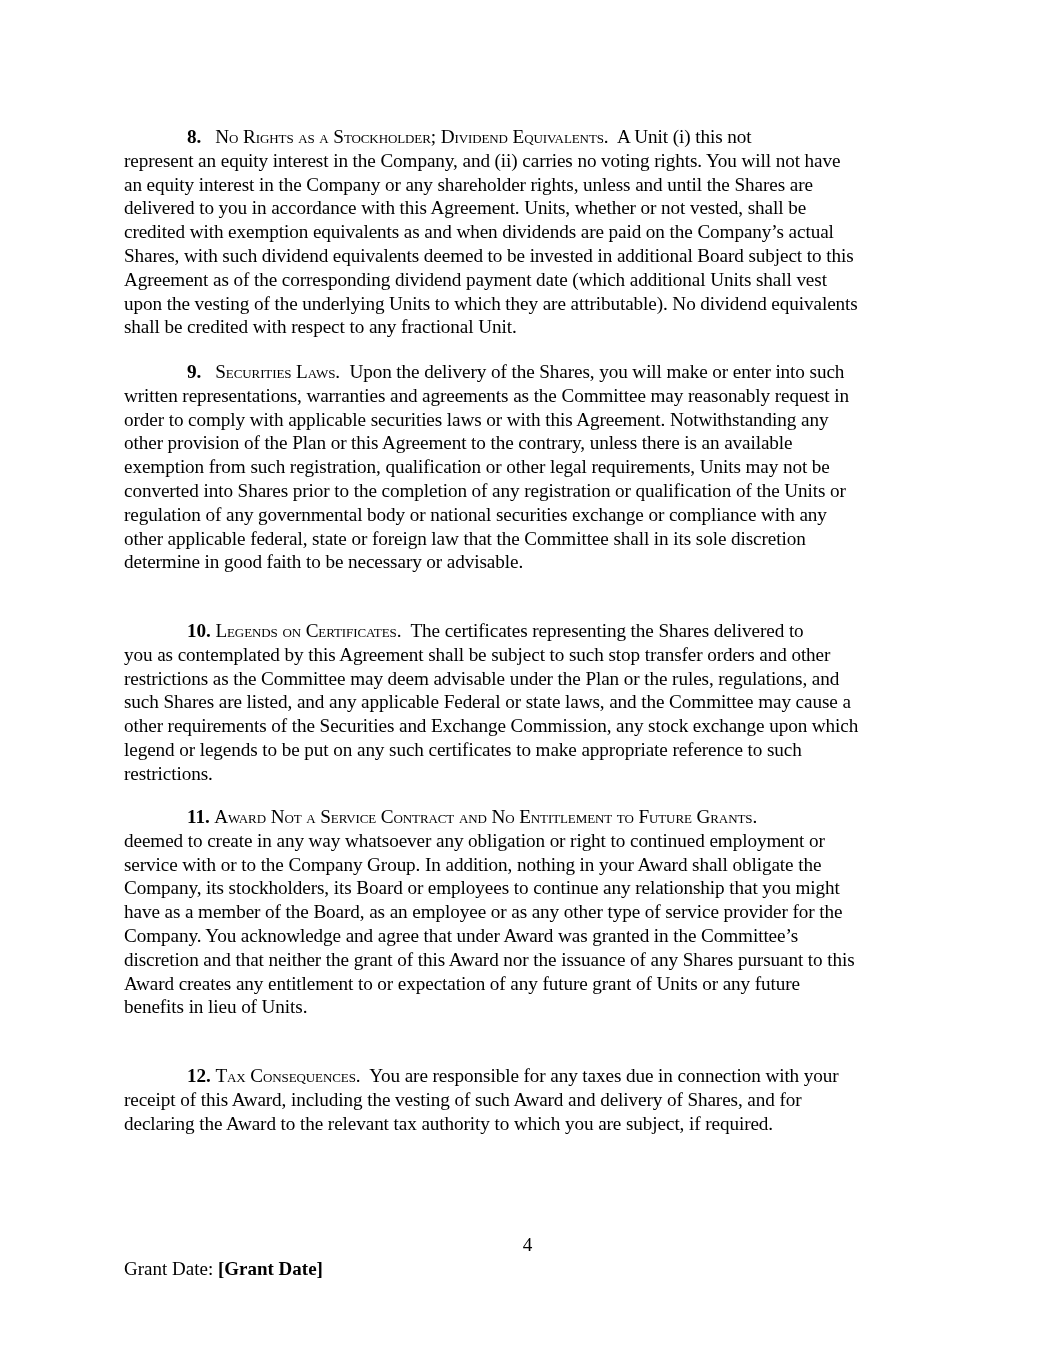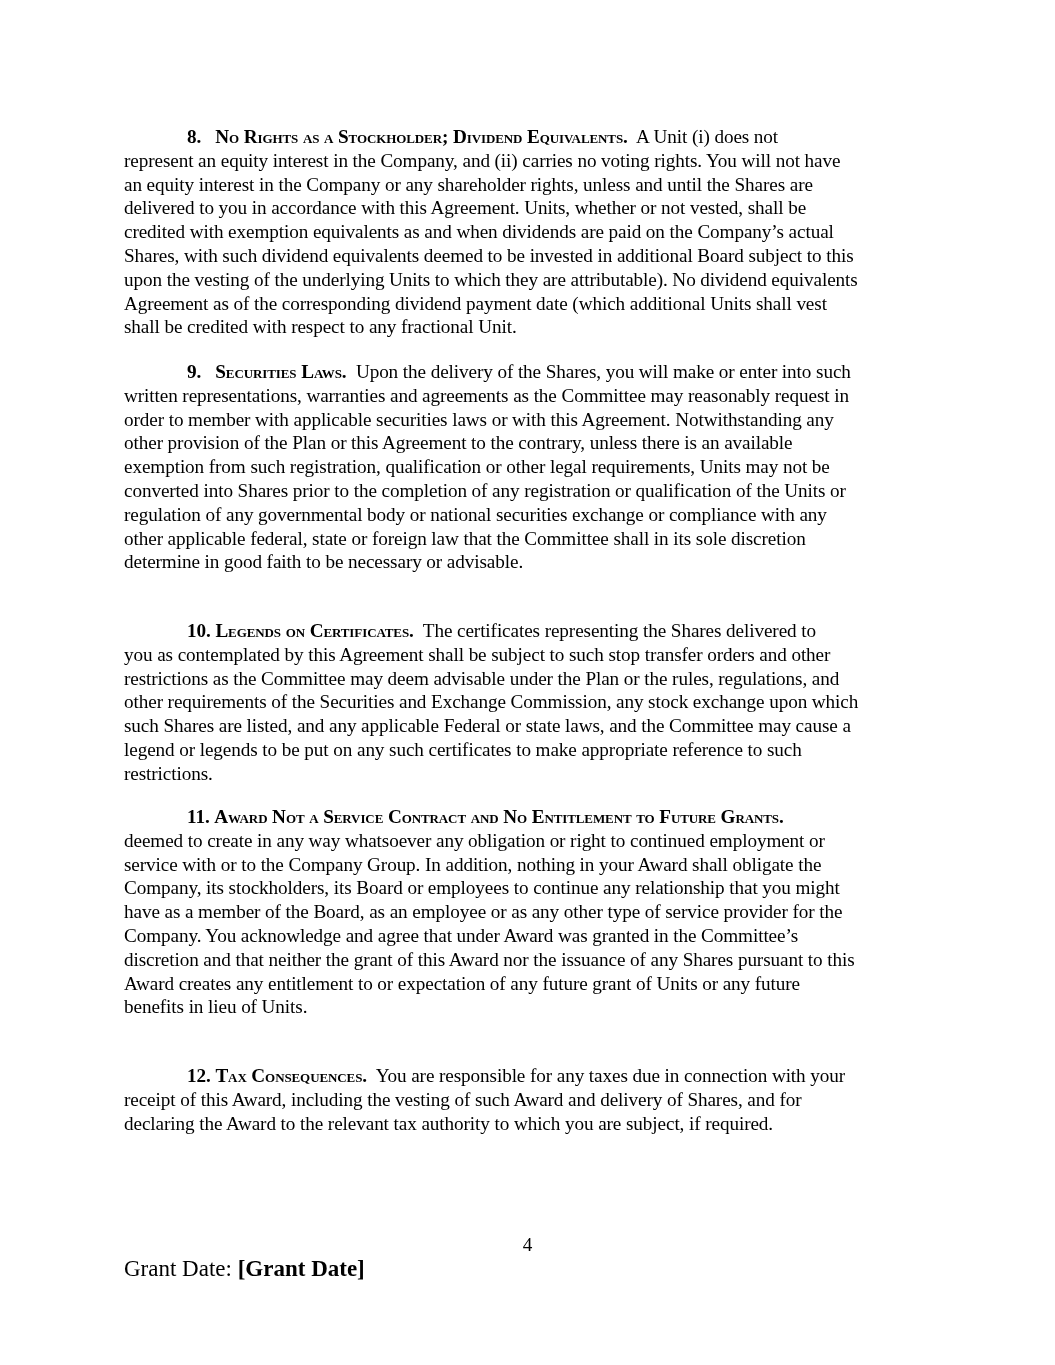--- a/index.html
+++ b/index.html
@@ -30,79 +30,79 @@
       font-size: 19.2px;
       line-height: 23.8px;
       height: 23.8px;
       white-space: nowrap;
       letter-spacing: -0.1px;
     }
     .line.first {
       padding-left: 63px;
     }
     .heading {
-      font-weight: bold;
+      font-weight: normal;
       font-variant: small-caps;
     }
     .num {
       font-weight: bold;
     }
     .page-number {
       position: absolute;
       top: 1233px;
       left: 0;
       width: 1055px;
       text-align: center;
       font-size: 19.2px;
       line-height: 24px;
     }
     .footer {
       position: absolute;
       left: 124px;
       top: 1257px;
-      font-size: 23px;
+      font-size: 19px;
       line-height: 24px;
     }
     .footer b { font-weight: bold; }
   </style>
 </head>
 <body>
 
 <div class="page">
 
   <div class="section" style="top:125px;">
-    <div class="line first"><span class="num">8.</span>&nbsp;&nbsp; <span class="heading">No Rights as a Stockholder; Dividend Equivalents.</span>&nbsp; <span>A Unit (i) does not</span></div>
+    <div class="line first"><span class="num">8.</span>&nbsp;&nbsp; <span class="heading">No Rights as a Stockholder; Dividend Equivalents.</span>&nbsp; <span>A Unit (i) this not</span></div>
     <div class="line">represent an equity interest in the Company, and (ii) carries no voting rights.  You will not have</div>
     <div class="line">an equity interest in the Company or any shareholder rights, unless and until the Shares are</div>
     <div class="line">delivered to you in accordance with this Agreement. Units, whether or not vested, shall be</div>
     <div class="line">credited with exemption equivalents as and when dividends are paid on the Company’s actual</div>
     <div class="line">Shares, with such dividend equivalents deemed to be invested in additional Board subject to this</div>
+    <div class="line">Agreement as of the corresponding dividend payment date (which additional Units shall vest</div>
     <div class="line">upon the vesting of the underlying Units to which they are attributable).  No dividend equivalents</div>
-    <div class="line">Agreement as of the corresponding dividend payment date (which additional Units shall vest</div>
     <div class="line">shall be credited with respect to any fractional Unit.</div>
   </div>
 
   <div class="section" style="top:360px;">
     <div class="line first"><span class="num">9.</span>&nbsp;&nbsp; <span class="heading">Securities Laws.</span>&nbsp; <span>Upon the delivery of the Shares, you will make or enter into such</span></div>
     <div class="line">written representations, warranties and agreements as the Committee may reasonably request in</div>
-    <div class="line">order to member with applicable securities laws or with this Agreement.  Notwithstanding any</div>
+    <div class="line">order to comply with applicable securities laws or with this Agreement.  Notwithstanding any</div>
     <div class="line">other provision of the Plan or this Agreement to the contrary, unless there is an available</div>
     <div class="line">exemption from such registration, qualification or other legal requirements, Units may not be</div>
     <div class="line">converted into Shares prior to the completion of any registration or qualification of the Units or</div>
     <div class="line">regulation of any governmental body or national securities exchange or compliance with any</div>
     <div class="line">other applicable federal, state or foreign law that the Committee shall in its sole discretion</div>
     <div class="line">determine in good faith to be necessary or advisable.</div>
   </div>
 
   <div class="section" style="top:619px;">
     <div class="line first"><span class="num">10.</span> <span class="heading">Legends on Certificates.</span>&nbsp; <span>The certificates representing the Shares delivered to</span></div>
     <div class="line">you as contemplated by this Agreement shall be subject to such stop transfer orders and other</div>
     <div class="line">restrictions as the Committee may deem advisable under the Plan or the rules, regulations, and</div>
+    <div class="line">such Shares are listed, and any applicable Federal or state laws, and the Committee may cause a</div>
     <div class="line">other requirements of the Securities and Exchange Commission, any stock exchange upon which</div>
-    <div class="line">such Shares are listed, and any applicable Federal or state laws, and the Committee may cause a</div>
     <div class="line">legend or legends to be put on any such certificates to make appropriate reference to such</div>
     <div class="line">restrictions.</div>
   </div>
 
   <div class="section" style="top:805px;">
     <div class="line first"><span class="num">11.</span> <span class="heading">Award Not a Service Contract and No Entitlement to Future Grants.</span></div>
     <div class="line">deemed to create in any way whatsoever any obligation or right to continued employment or</div>
     <div class="line">service with or to the Company Group.  In addition, nothing in your Award shall obligate the</div>
     <div class="line">Company, its stockholders, its Board or employees to continue any relationship that you might</div>
     <div class="line">have as a member of the Board, as an employee or as any other type of service provider for the</div>

